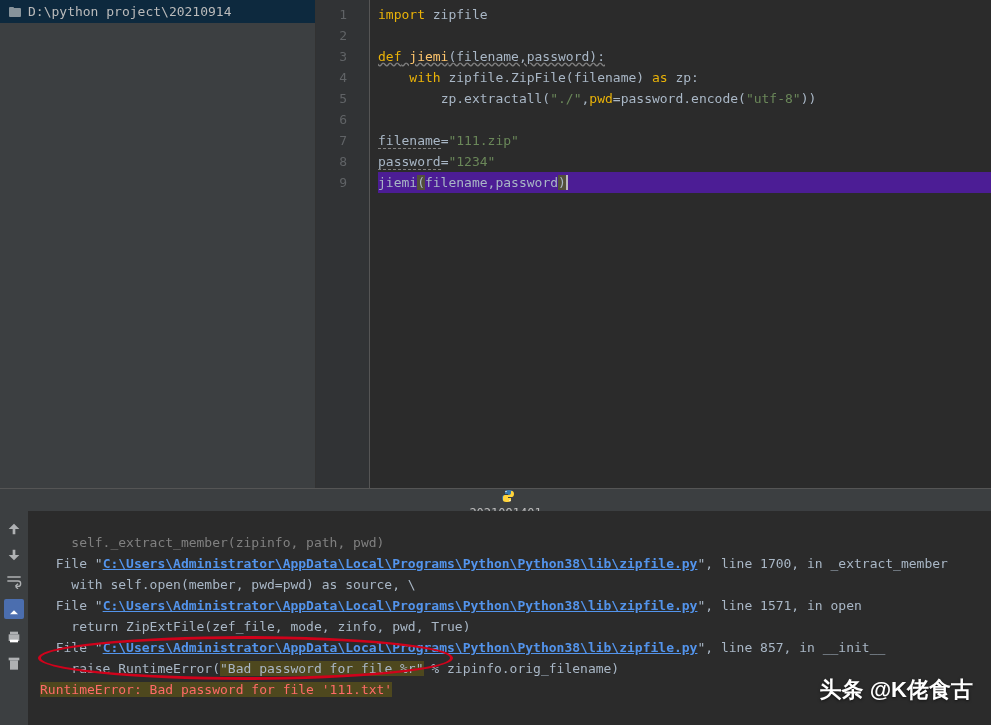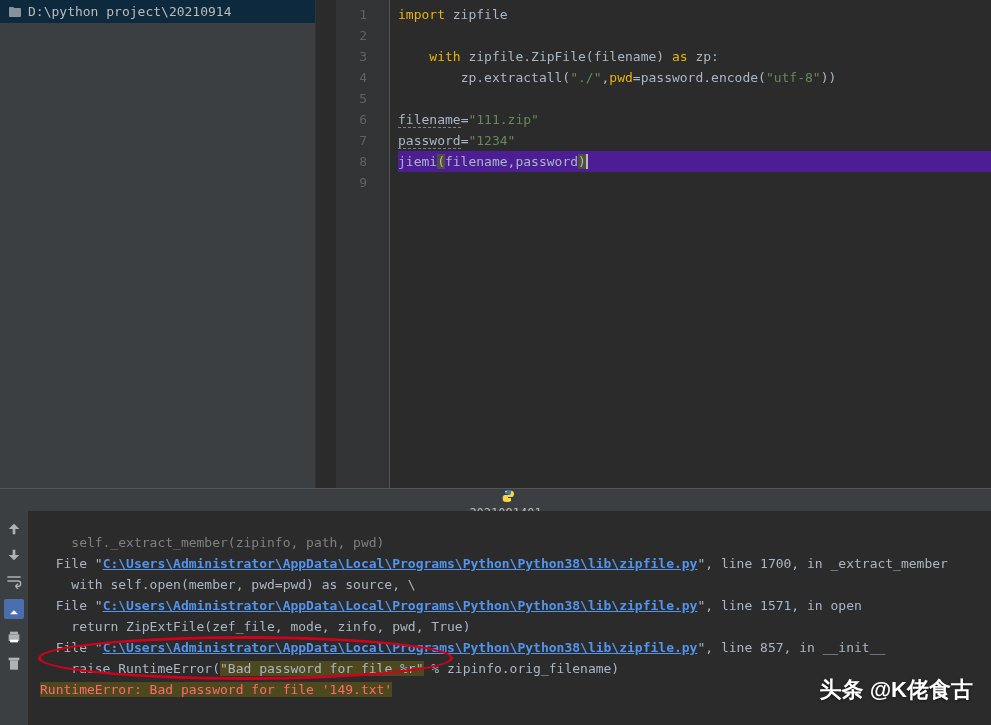--- a/index.html
+++ b/index.html
@@ -9,21 +9,20 @@
       background: #2b2b2b;
       font-family: Consolas, Monaco, monospace;
       font-size: 13px;
       color: #a9b7c6;
       overflow: hidden;
       position: relative;
     }
     .top-section {
       display: flex;
       height: 488px;
-      gap: 20px;
     }
     .project-tree {
       width: 316px;
       background: #3c3f41;
       border-right: 1px solid #323232;
     }
     .tree-item {
       background: #0d293e;
       padding: 4px 8px;
       display: flex;
@@ -182,20 +181,21 @@
       <div class="gutter-line">4</div>
       <div class="gutter-line">5</div>
       <div class="gutter-line">6</div>
       <div class="gutter-line">7</div>
       <div class="gutter-line">8</div>
       <div class="gutter-line">9</div>
     </div>
     <div class="code-area">
       <div class="code-line"><span class="kw">import</span><span> zipfile</span></div>
       <div class="code-line"></div>
+      <div class="code-line"><span class="kw wavy">def</span><span class="fname wavy"> jiemi</span><span class="wavy">(filename,password):</span></div>
       <div class="code-line"><span>    </span><span class="kw">with</span><span> zipfile.ZipFile(filename) </span><span class="kw">as</span><span> zp:</span></div>
       <div class="code-line"><span>        </span><span>zp.extractall(</span><span class="str">"./"</span><span>,</span><span class="kw">pwd</span><span>=password.encode(</span><span class="str">"utf-8"</span><span>))</span></div>
       <div class="code-line"></div>
       <div class="code-line"><span class="underline">filename</span><span>=</span><span class="str">"111.zip"</span></div>
       <div class="code-line"><span class="underline">password</span><span>=</span><span class="str">"1234"</span></div>
       <div class="code-line highlight-line"><span>jiemi</span><span style="background:#52503a">(</span><span>filename</span><span>,</span><span>password</span><span style="background:#52503a">)</span><span class="caret"></span></div>
     </div>
   </div>
 </div>
 
@@ -249,21 +249,21 @@
         </span>
     </div>
     <div class="console-output">
 <span class="gray-dim">    self._extract_member(zipinfo, path, pwd)</span>
 <span>  File "</span><span class="link">C:\Users\Administrator\AppData\Local\Programs\Python\Python38\lib\zipfile.py</span><span>", line 1700, in _extract_member</span>
 <span>    with self.open(member, pwd=pwd) as source, \</span>
 <span>  File "</span><span class="link">C:\Users\Administrator\AppData\Local\Programs\Python\Python38\lib\zipfile.py</span><span>", line 1571, in open</span>
 <span>    return ZipExtFile(zef_file, mode, zinfo, pwd, True)</span>
 <span>  File "</span><span class="link">C:\Users\Administrator\AppData\Local\Programs\Python\Python38\lib\zipfile.py</span><span>", line 857, in __init__</span>
 <span>    raise RuntimeError(</span><span class="error-highlight">"Bad password for file %r"</span><span> % zipinfo.orig_filename)</span>
-<span class="error-text error-highlight">RuntimeError: Bad password for file '149.txt'</span>
+<span class="error-text error-highlight">RuntimeError: Bad password for file '111.txt'</span>
 
 <span>Process finished with exit code 1</span>
     </div>
   </div>
 </div>
 
 <div class="red-circle"></div>
 <div class="watermark">头条 @K佬食古</div>
 
 </body></html>

